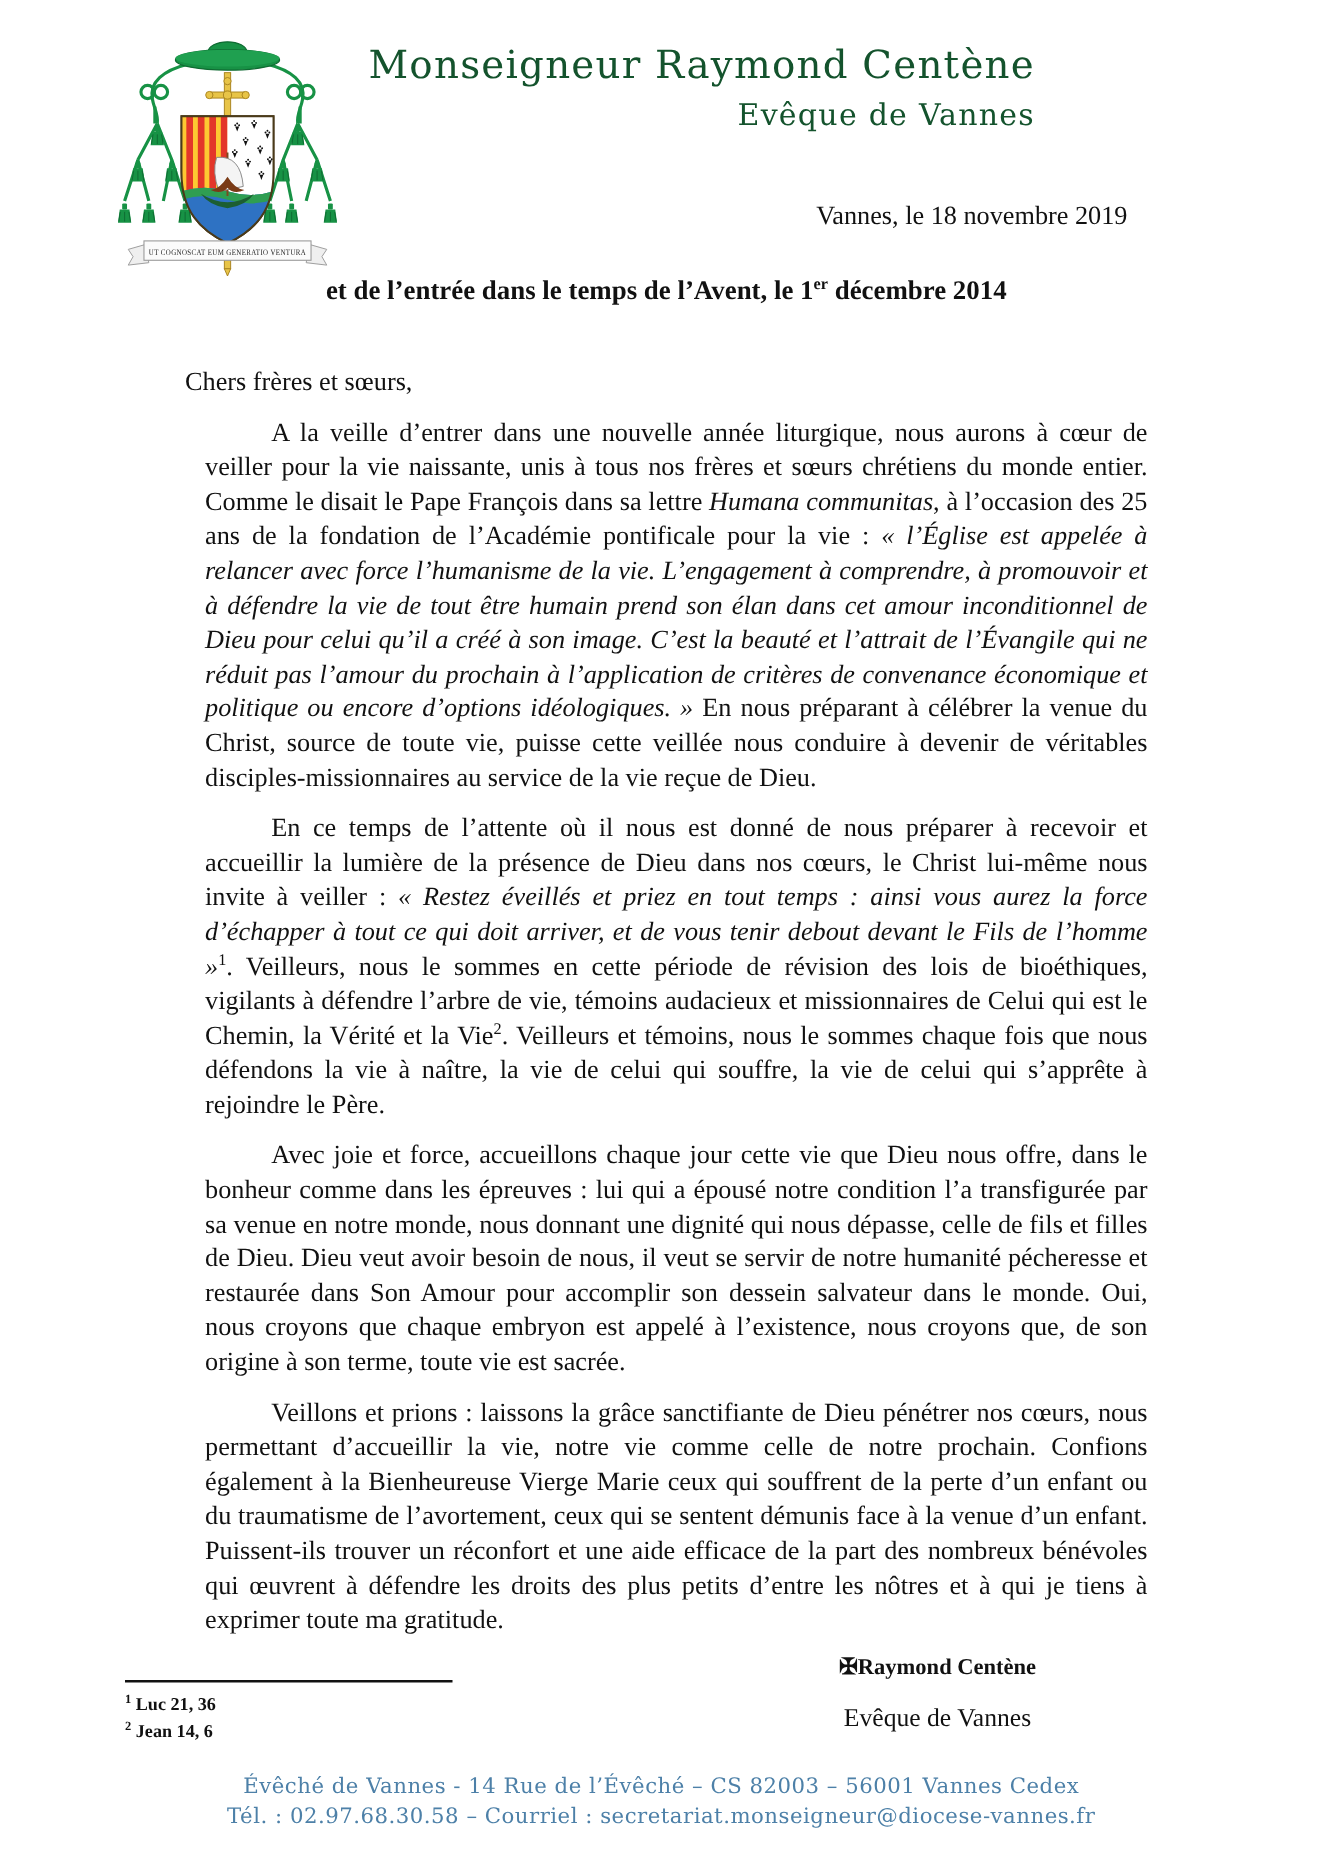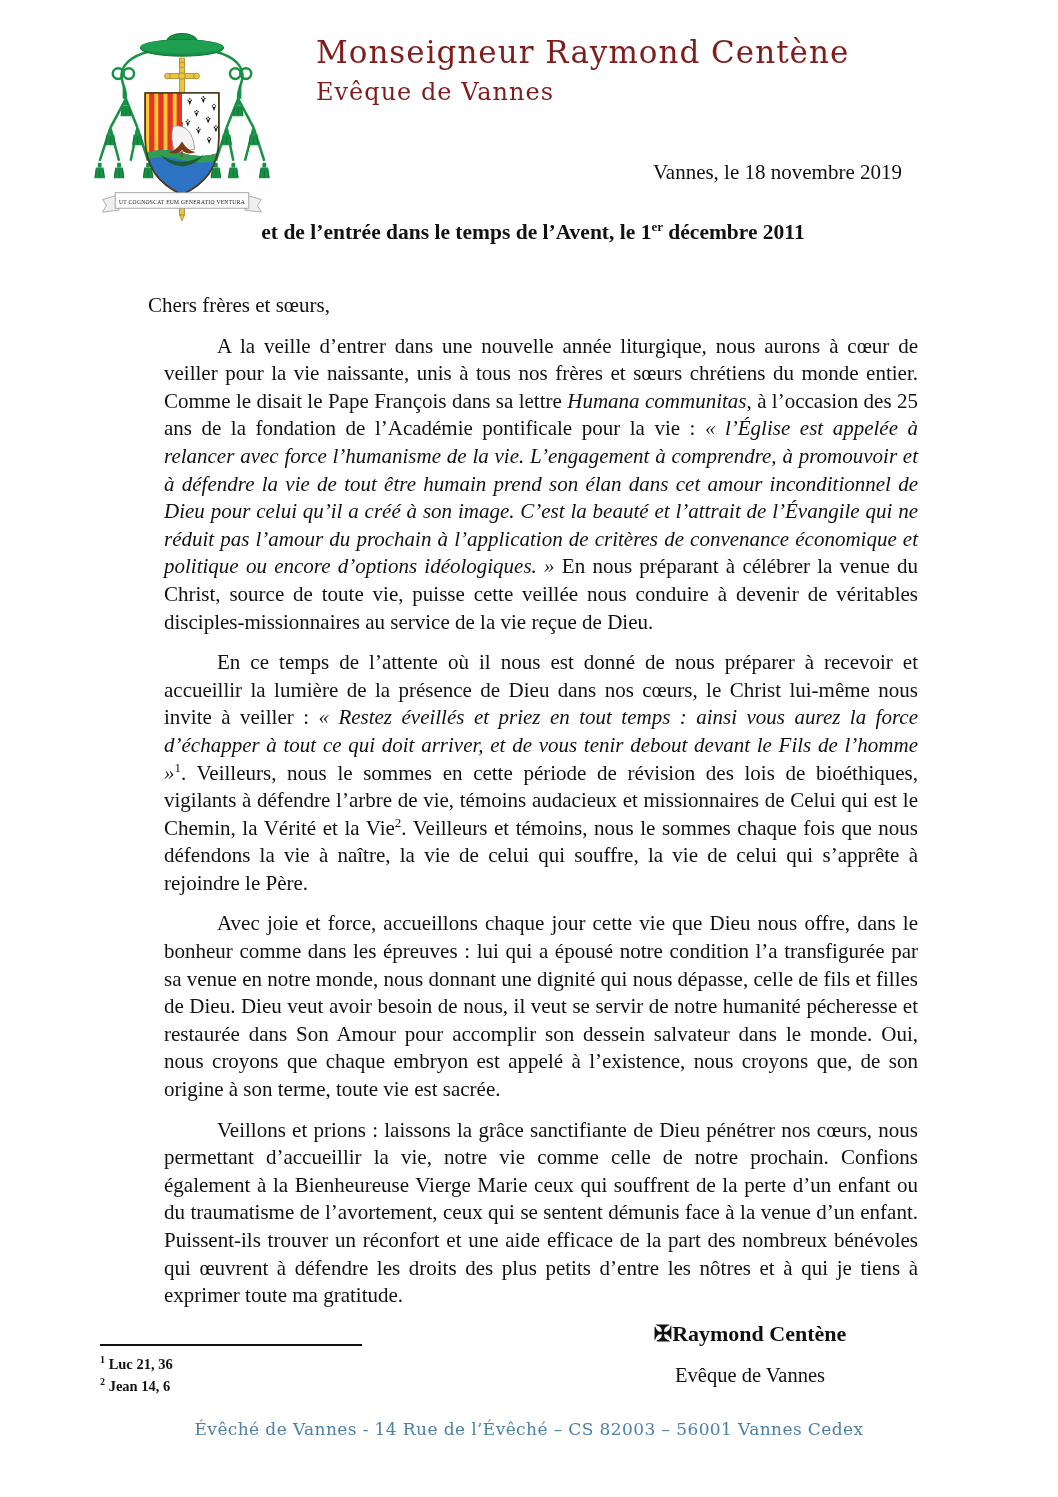--- a/index.html
+++ b/index.html
@@ -7,22 +7,22 @@
     width:1058px;height:1497px;
     background:#ffffff;
     position:relative;
     font-family:"Liberation Serif", serif;
     color:#111;
     overflow:hidden;
   }
   
   .crest{position:absolute;left:90px;top:24px;width:184px;height:198px;}
   .header-titles{
-    position:absolute;left:316px;top:34px;width:540px;text-align:left;
-    color:#7f1d1d;
+    position:absolute;left:288px;top:34px;width:540px;text-align:right;
+    color:#14532d;
   }
   .header-title{
     font-size:31px;letter-spacing:1px;font-weight:normal;margin:0;
     font-family:"DejaVu Serif", serif;
   }
   .header-subtitle{
     font-size:24px;letter-spacing:1px;margin:8px 0 0 0;
     font-family:"DejaVu Serif", serif;
   }
   .date-line{
@@ -39,21 +39,21 @@
   .content{
     position:absolute;left:148px;top:292px;width:770px;
     font-size:21px;line-height:27.6px;text-align:justify;
   }
   .salutation{margin:0;}
   .para{margin:13px 0 0 16px;text-indent:53px;}
   .para .it{font-style:italic;}
   .para sup{font-size:13px;line-height:0;}
   
   .signature{margin:10px 0 0 472px;width:260px;text-align:center;}
-  .signature-name{font-weight:bold;font-size:22px;margin:0;}
+  .signature-name{font-weight:bold;font-size:18px;margin:0;}
   .signature-role{font-size:20.5px;margin:15px 0 0 0;}
   
   .footnotes{position:absolute;left:100px;top:1344px;font-size:14.5px;line-height:18px;}
   .footnote-rule{width:262px;height:2px;background:#111;margin-bottom:5px;}
   .footnote{margin:0;font-weight:bold;}
   .footnote sup{font-size:10px;}
   
   .footer{
     position:absolute;left:0;top:1417px;width:1058px;text-align:center;
     color:#4d80a8;font-family:"DejaVu Serif", serif;
@@ -174,21 +174,21 @@
 </svg>
 
 <div class="header-titles">
   <p class="header-title">Monseigneur Raymond Centène</p>
   <p class="header-subtitle">Evêque de Vannes</p>
 </div>
 
 <div class="date-line">Vannes, le 18 novembre 2019</div>
 
 <div class="subject">
-  <div><span>et de l’entrée dans le temps de l’Avent, le 1</span><sup>er</sup><span> décembre 2011</span></div>
+  <div><span>et de l’entrée dans le temps de l’Avent, le 1</span><sup>er</sup><span> décembre 2014</span></div>
 </div>
 
 <div class="content">
   <p class="salutation">Chers frères et sœurs,</p>
   <div id="paragraphs">
       <p class="para"><span>A la veille d’entrer dans une nouvelle année liturgique, nous aurons à cœur de veiller pour la vie naissante, unis à tous nos frères et sœurs chrétiens du monde entier. Comme le disait le Pape François dans sa lettre </span><span class="it">Humana communitas</span><span>, à l’occasion des 25 ans de la fondation de l’Académie pontificale pour la vie : </span><span class="it">« l’Église est appelée à relancer avec force l’humanisme de la vie. L’engagement à comprendre, à promouvoir et à défendre la vie de tout être humain prend son élan dans cet amour inconditionnel de Dieu pour celui qu’il a créé à son image. C’est la beauté et l’attrait de l’Évangile qui ne réduit pas l’amour du prochain à l’application de critères de convenance économique et politique ou encore d’options idéologiques. »</span><span> En nous préparant à célébrer la venue du Christ, source de toute vie, puisse cette veillée nous conduire à devenir de véritables disciples-missionnaires au service de la vie reçue de Dieu.</span></p>
       <p class="para"><span>En ce temps de l’attente où il nous est donné de nous préparer à recevoir et accueillir la lumière de la présence de Dieu dans nos cœurs, le Christ lui-même nous invite à veiller : </span><span class="it">«  Restez éveillés et priez en tout temps : ainsi vous aurez la force d’échapper à tout ce qui doit arriver, et de vous tenir debout devant le Fils de l’homme »</span><sup>1</sup><span>. Veilleurs, nous le sommes en cette période de révision des lois de bioéthiques, vigilants à défendre l’arbre de vie, témoins audacieux et missionnaires de Celui qui est le Chemin, la Vérité et la Vie</span><sup>2</sup><span>. Veilleurs et témoins, nous le sommes chaque fois que nous défendons la vie à naître, la vie de celui qui souffre, la vie de celui qui s’apprête à rejoindre le Père.</span></p>
       <p class="para"><span>Avec joie et force, accueillons chaque jour cette vie que Dieu nous offre, dans le bonheur comme dans les épreuves : lui qui a épousé notre condition l’a transfigurée par sa venue en notre monde, nous donnant une dignité qui nous dépasse, celle de fils et filles de Dieu. Dieu veut avoir besoin de nous, il veut se servir de notre humanité pécheresse et restaurée dans Son Amour pour accomplir son dessein salvateur dans le monde. Oui, nous croyons que chaque embryon est appelé à l’existence, nous croyons que, de son origine à son terme, toute vie est sacrée.</span></p>
       <p class="para"><span>Veillons et prions : laissons la grâce sanctifiante de Dieu pénétrer nos cœurs, nous permettant d’accueillir la vie, notre vie comme celle de notre prochain. Confions également à la Bienheureuse Vierge Marie ceux qui souffrent de la perte d’un enfant ou du traumatisme de l’avortement, ceux qui se sentent démunis face à la venue d’un enfant. Puissent-ils trouver un réconfort et une aide efficace de la part des nombreux bénévoles qui œuvrent à défendre les droits des plus petits d’entre les nôtres et à qui je tiens à exprimer toute ma gratitude.</span></p>
     </div>
@@ -200,13 +200,14 @@
 </div>
 
 <div class="footnotes">
   <div class="footnote-rule"></div>
   <p class="footnote"><sup>1</sup><span> Luc 21, 36</span></p>
   <p class="footnote"><sup>2</sup><span> Jean 14, 6</span></p>
 </div>
 
 <div class="footer">
   <p>Évêché de Vannes - 14 Rue de l’Évêché – CS 82003 – 56001 Vannes Cedex</p>
+  <p>Tél. : 02.97.68.30.58 – Courriel : secretariat.monseigneur@diocese-vannes.fr</p>
 </div>
 
 </body></html>

